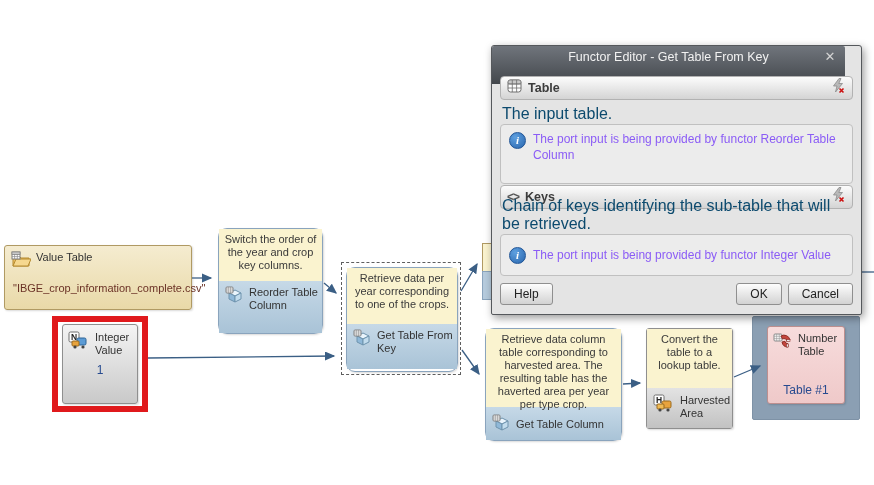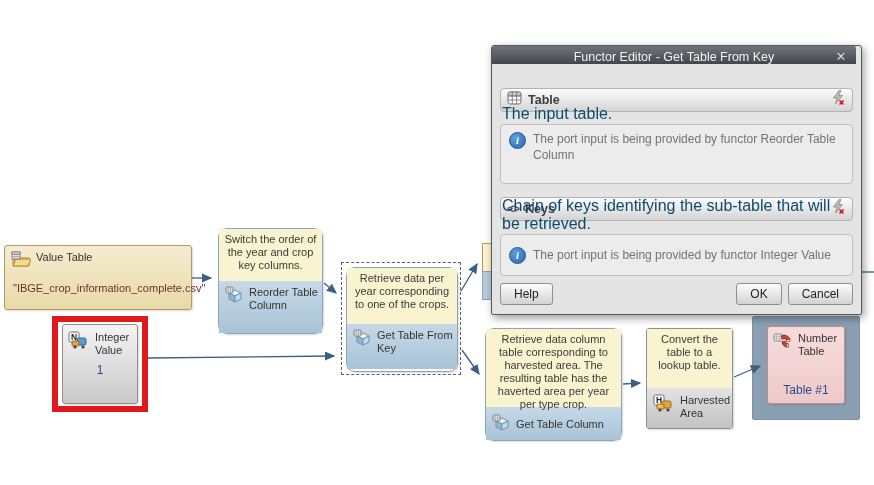--- a/index.html
+++ b/index.html
@@ -53,51 +53,51 @@
   .sliver{border:1px solid #b09a63;background:#faf3cf;}
   .sliver2{border:1px solid #8aa4bd;background:#b6cbdd;}
 
   
   .dialog{
     left:491px;top:45px;width:371px;height:270px;
     background:#e4e4e4;border:1px solid #55585c;border-radius:3px 3px 2px 2px;
     box-shadow:2px 3px 8px rgba(0,0,0,.4);z-index:10;
   }
   .titlebar{
-    position:absolute;left:0;top:0;right:5px;height:18px;
+    position:absolute;left:0;top:0;right:16px;height:38px;
     background:linear-gradient(#70757c,#43474c);
     border-radius:2px 2px 0 0;
     color:#f2f2f2;font-size:12.5px;line-height:22px;text-align:center;
   }
   .closebtn{
     position:absolute;right:7px;top:0;width:16px;height:22px;
     color:#d4d4d4;font-size:13px;line-height:21px;text-align:center;cursor:default;
   }
   .sechead{
     position:absolute;left:8px;right:8px;height:22px;
     background:linear-gradient(#fcfcfc,#d4d4d4);
     border:1px solid #b2b2b2;border-radius:4px;
-    display:flex;align-items:center;gap:6px;padding:0 6px;margin-top:12px;
+    display:flex;align-items:center;gap:6px;padding:0 6px;
   }
   .sechead .ttl{font-size:12.5px;font-weight:bold;color:#3c3c3c;flex:1;}
   .keysglyph{font-size:12px;font-weight:bold;color:#555;letter-spacing:-1px;}
   .desc{position:absolute;left:10px;right:10px;font-size:16px;color:#0c4a6e;}
   .infobox{
     position:absolute;left:8px;right:8px;
     background:#ececec;border:1px solid #c0c0c0;border-radius:4px;
     display:flex;align-items:flex-start;gap:7px;padding:6px 8px;
   }
   .infoicon{
     flex:0 0 15px;width:15px;height:15px;border-radius:50%;
     background:radial-gradient(circle at 35% 30%,#5ea0e0,#2a66ad);
     border:1px solid #1f5496;color:#fff;font-size:11px;font-weight:bold;
     font-family:"Liberation Serif",serif;font-style:italic;
     text-align:center;line-height:15px;margin-top:1px;
   }
-  .infotext{font-size:12px;line-height:16px;color:#737373;}
+  .infotext{font-size:12px;line-height:16px;color:#8b5cf6;}
   .btn{
     background:linear-gradient(#fdfdfd,#d2d2d2);
     border:1px solid #8f8f8f;border-radius:3px;
     font-size:12px;color:#222;padding:3px 13px;
     font-family:"Liberation Sans",sans-serif;
   }
   .btnrow{position:absolute;left:8px;right:8px;top:237px;height:24px;}
   .btnright{position:absolute;right:0;top:0;display:flex;gap:6px;}
 
   svg.wires{position:absolute;left:0;top:0;z-index:4;pointer-events:none;}

